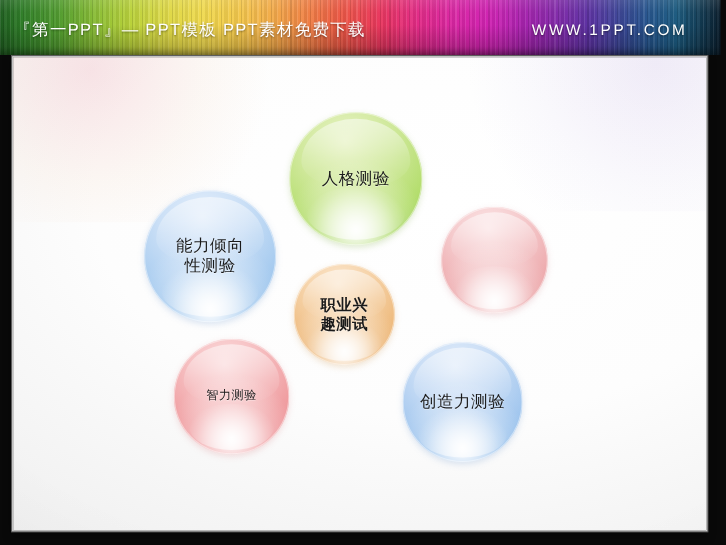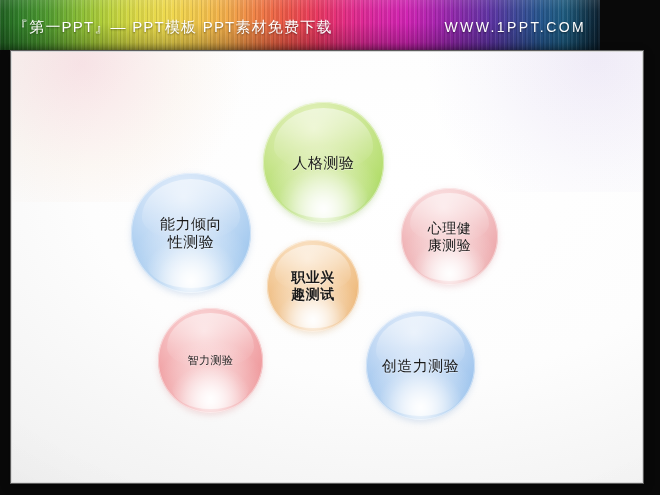--- a/index.html
+++ b/index.html
@@ -12,21 +12,21 @@
   #slide{
     position:relative;
     width:660px; height:495px;
     background:#090909;
     overflow:hidden;
   }
 
   
   .header-band{
     position:absolute; left:0; top:0;
-    width:600px; height:50px;
+    width:655px; height:50px;
     background:
       
       repeating-linear-gradient(90deg,
         rgba(255,255,255,.10) 0px, rgba(255,255,255,.10) 1px,
         rgba(0,0,0,.00) 1px, rgba(0,0,0,.00) 3px,
         rgba(0,0,0,.12) 3px, rgba(0,0,0,.12) 4px,
         rgba(255,255,255,.05) 4px, rgba(255,255,255,.05) 6px,
         rgba(0,0,0,.06) 6px, rgba(0,0,0,.06) 9px),
       linear-gradient(90deg,
         #1d5c1e 0%,
@@ -64,21 +64,21 @@
     pointer-events:none;
   }
   .header-title{
     position:absolute; left:13px; top:18px;
     font-size:15px; letter-spacing:1.2px;
     color:#ffffff; font-weight:400;
     text-shadow:0 1px 2px rgba(0,0,0,.45);
     white-space:nowrap;
   }
   .header-url{
-    position:absolute; right:14px; top:19px;
+    position:absolute; right:30px; top:19px;
     font-size:14px; letter-spacing:2.4px;
     color:#ffffff; font-weight:400;
     text-shadow:0 1px 2px rgba(0,0,0,.5);
     white-space:nowrap;
   }
 
   
   .canvas-frame{
     position:absolute;
     left:11px; top:51px;
@@ -207,22 +207,20 @@
           <div class="sheen"></div>
           <div class="lowglow"></div>
           <div class="rim"></div>
           <div class="label" style="font-size: 15px;">能力倾向
 性测验</div>
         </div>
         <div class="bubble b-pinkR" style="left: 389px; top: 136px; width: 97px; height: 97px;">
           <div class="sheen"></div>
           <div class="lowglow"></div>
           <div class="rim"></div>
-          <div class="label" style="font-size: 14px;">心理健
-康测验</div>
         </div>
         <div class="bubble b-orange" style="left: 255px; top: 188px; width: 92px; height: 92px;">
           <div class="sheen"></div>
           <div class="lowglow"></div>
           <div class="rim"></div>
           <div class="label" style="font-size: 14px; font-weight: bold;">职业兴
 趣测试</div>
         </div>
         <div class="bubble b-redB" style="left: 146px; top: 256px; width: 105px; height: 105px;">
           <div class="sheen"></div>

